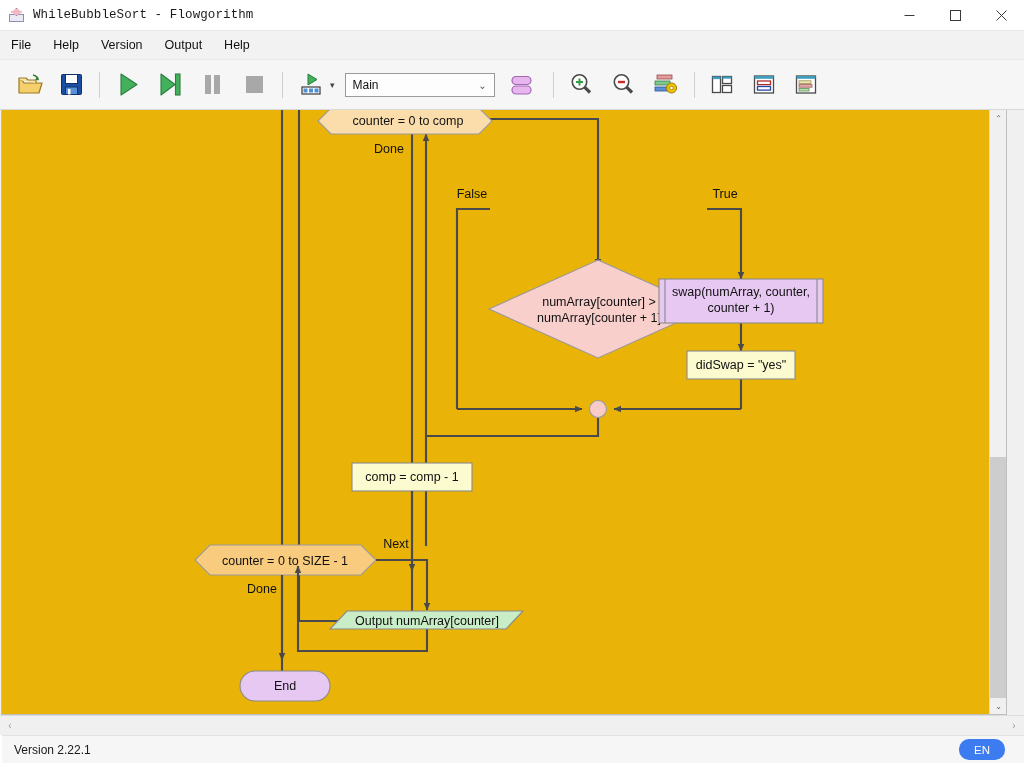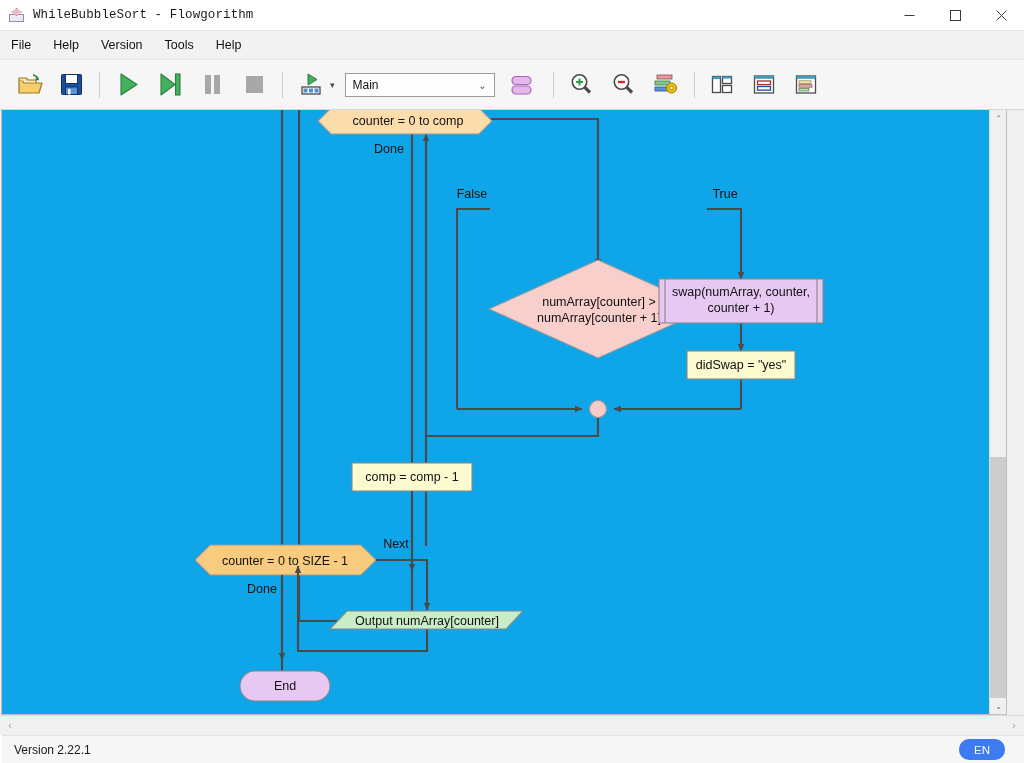--- a/index.html
+++ b/index.html
@@ -87,21 +87,21 @@
     color: #555; font-size: 10px;
   }
 
   
   #canvas-wrap {
     position: absolute; left: 0; top: 110px; width: 1024px; height: 605px;
     background: #f0f0f0;
   }
   #canvas {
     position: absolute; left: 1px; top: 0px; width: 1006px; height: 605px;
-    background: #0ea5e9; border: 1px solid #bfbfbf; border-top: none;
+    background: #eab308; border: 1px solid #bfbfbf; border-top: none;
     overflow: hidden;
   }
   #diagram { position: absolute; left: 0; top: 0; width: 1006px; height: 605px; }
 
   
   #vscroll {
     position: absolute; right: 0px; top: 0px; width: 17px; height: 605px;
     background: #f0f0f0; border-left: 1px solid #dcdcdc;
   }
   .sb-arrow {
@@ -176,21 +176,21 @@
           <line x1="10.5" y1="0.5" x2="0.5" y2="10.5" stroke="currentColor" stroke-width="1"></line>
         </svg>
     </div>
   </div>
 </div>
 
 <div id="menubar">
   <div class="menu-item">File</div>
   <div class="menu-item">Help</div>
   <div class="menu-item">Version</div>
-  <div class="menu-item">Tools</div>
+  <div class="menu-item">Output</div>
   <div class="menu-item">Help</div>
 </div>
 
 <div id="toolbar">
 
   <div class="tb-btn tb-first">
     <svg width="27" height="27" viewBox="0 0 27 27">
       <path d="M3 9 L3 22 L23 22 L26 12 L8 12 L6 9 Z" fill="#f5cf6b" stroke="#9a7a22" stroke-width="1.2" stroke-linejoin="round"></path>
       <path d="M3 9 L3 7 L10 7 L12 9 L20 9 L20 12" fill="#f9e3a4" stroke="#9a7a22" stroke-width="1.2" stroke-linejoin="round"></path>
       <path d="M17 4 A6 6 0 0 1 22 9" fill="none" stroke="#2f7d32" stroke-width="1.6"></path>

